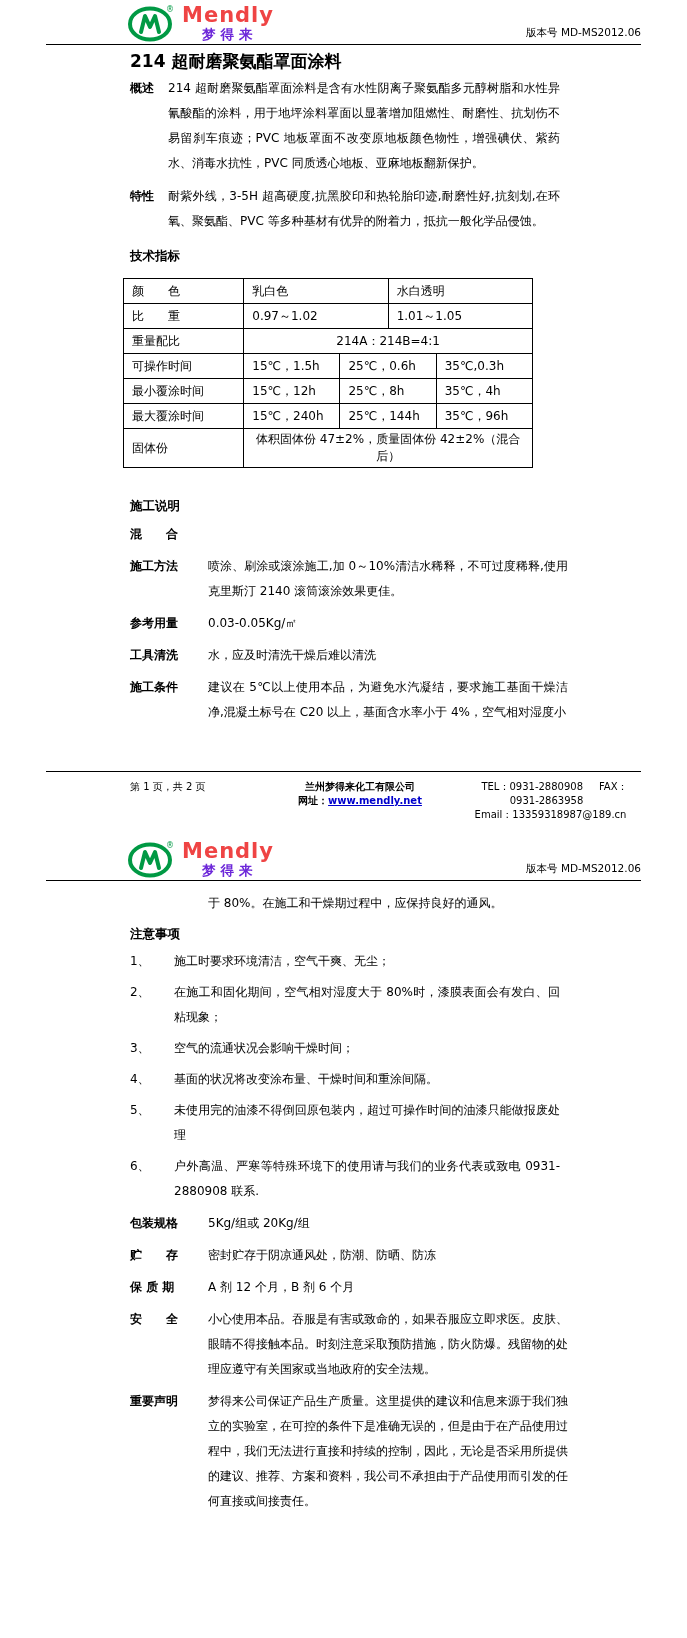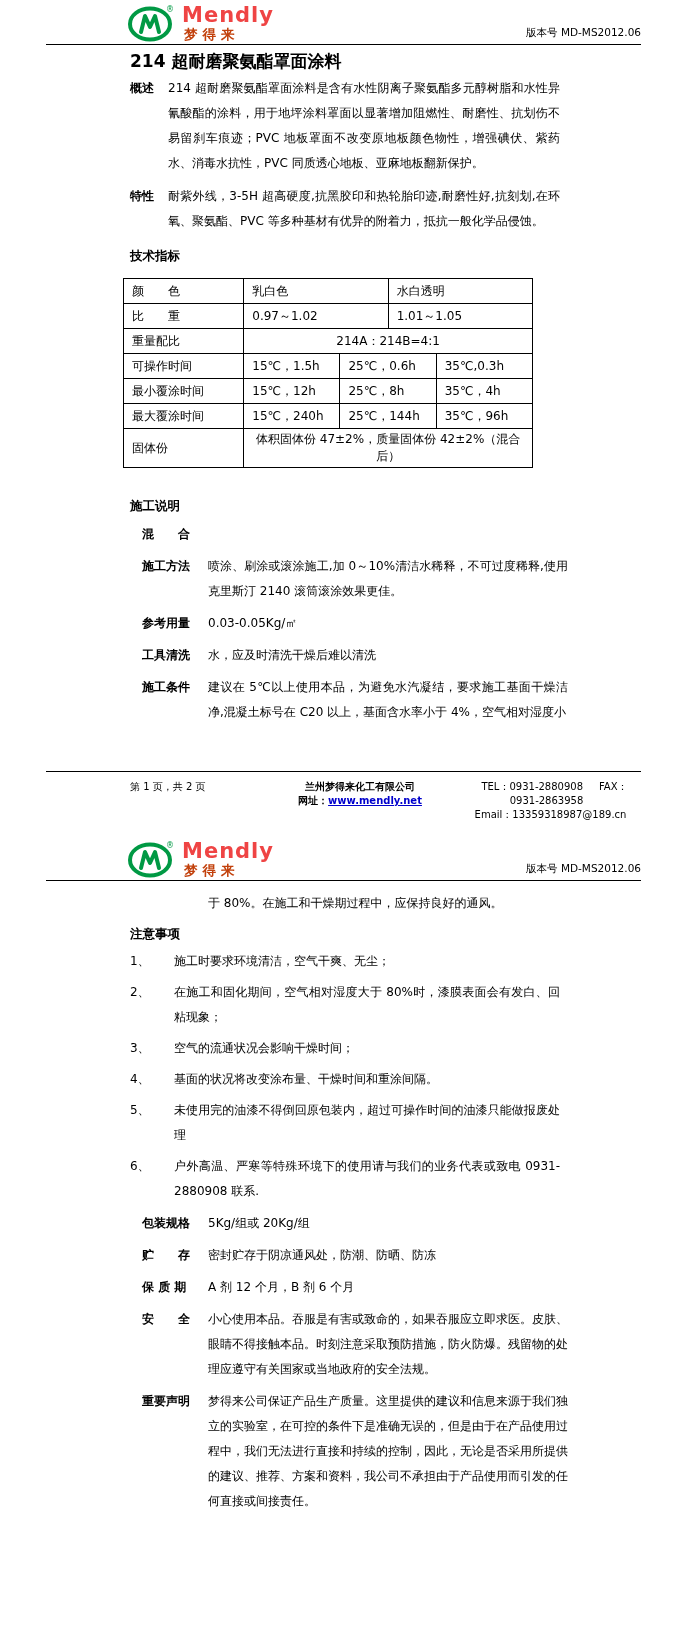--- a/index.html
+++ b/index.html
@@ -7,39 +7,39 @@
   body { font-family:"DejaVu Sans","Liberation Sans",sans-serif; color:#000; }
   .canvas { width:687px; min-height:1638px; background:#fff; overflow:hidden; }
   .page-inner { padding:0 46px; }
 
   
   .hdr { display:flex; align-items:flex-end; justify-content:space-between; padding:4px 0 2px 0; height:44px; }
   .logo { display:flex; align-items:center; margin-left:82px; }
   .logo svg { display:block; }
   .logo-text { margin-left:6px; line-height:1; }
   .brand-en { color:#ef4444; font-weight:bold; font-size:21px; letter-spacing:1px; }
-  .brand-cn { color:#c2410c; font-weight:bold; font-size:13.5px; letter-spacing:5px; margin-top:2px; margin-left:2px; }
+  .brand-cn { color:#6d28d9; font-weight:bold; font-size:13.5px; letter-spacing:5px; margin-top:2px; margin-left:20px; }
   .version { font-size:10.5px; padding-bottom:2px; }
   .rule { border:none; border-top:1.6px solid #000; margin:0; }
 
   
   .title { font-weight:bold; font-size:17px; margin:5px 0 3px 84px; }
   .para-row { display:grid; grid-template-columns:38px 1fr; margin-left:84px; width:430px; font-size:12px; line-height:25px; }
   .para-row .lbl { font-weight:bold; }
   .para-row .txt { text-align:justify; }
   .sec-head { font-weight:bold; font-size:12.5px; margin:14px 0 0 84px; }
 
   table.spec { border-collapse:collapse; table-layout:fixed; width:410px; margin:13px 0 0 77px; font-size:12px; }
   table.spec td { border:1px solid #000; height:25px; padding:2px 8px; vertical-align:middle; }
   td.ctr { text-align:center; }
   col.c-label { width:120px; }
   col.c-sub { width:48px; }
 
   .item-row { display:grid; grid-template-columns:78px 1fr; margin:7px 0 0 84px; width:438px; font-size:12px; line-height:25px; }
-  .item-row .lbl { font-weight:bold;margin-left:12px; }
+  .item-row .lbl { font-weight:bold; }
   .item-row .txt { text-align:justify; }
 
   
   .footer { border-top:1.6px solid #000; margin-top:46px; display:flex; font-size:10px; padding-top:8px; line-height:14px; }
   .f-page { margin-left:84px; width:130px; }
   .f-center { width:200px; text-align:center; font-weight:bold; }
   .f-right { flex:1; text-align:center; }
   .f-right .l1 span { margin:0 8px; }
   .link { color:#0000cc; text-decoration:underline; cursor:pointer; }
 

